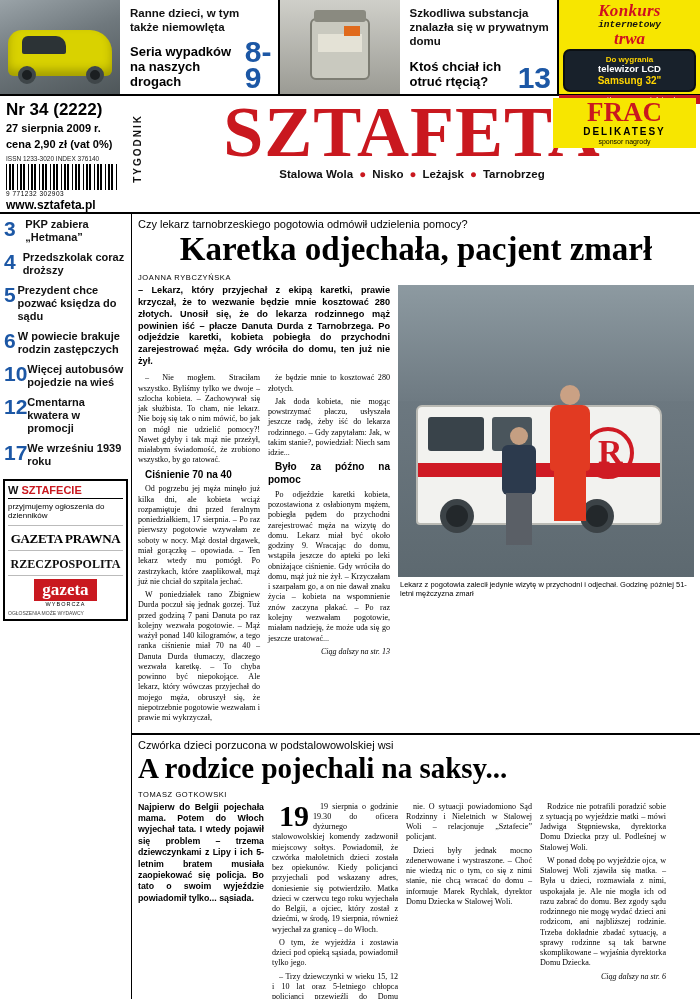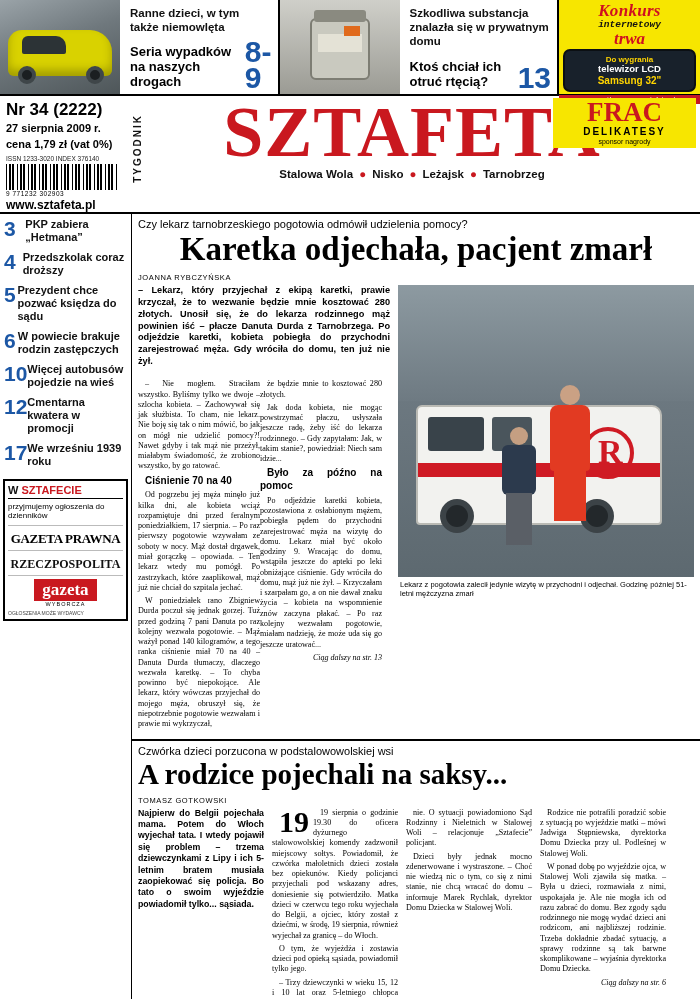--- a/index.html
+++ b/index.html
@@ -105,21 +105,21 @@
   .gazeta { display: inline-block; background: #c9181f; color: #fff; font-family: "Liberation Serif", serif; font-weight: 700; font-size: 17px; padding: 1px 8px; }
   .gazeta-sub { font-family: "Liberation Sans", sans-serif; font-size: 5.5px; letter-spacing: 1px; }
 
   
   .kicker { font-family: "Liberation Sans", sans-serif; font-size: 11px; padding: 4px 6px 2px; }
   .headline1 { font-family: "Liberation Serif", serif; font-weight: 700; font-size: 33px; text-align: center; line-height: 1.05; padding: 0 6px 4px; }
   .byline { font-family: "Liberation Sans", sans-serif; font-size: 7.5px; letter-spacing: .6px; padding: 2px 6px 3px; }
   .art1 { display: flex; padding: 0 6px; }
   .a1-text { width: 252px; }
   .lead { font-family: "Liberation Sans", sans-serif; font-weight: 700; font-size: 9.2px; line-height: 1.3; text-align: justify; }
-  .cols2 { display: flex; margin-top: 11px; }
+  .cols2 { display: flex; gap: 8px; margin-top: 5px; }
   .col { width: 122px; font-size: 8.1px; line-height: 1.27; text-align: justify; }
   .col p { margin: 0 0 3px; text-indent: 7px; }
   .subhead { font-family: "Liberation Sans", sans-serif; font-weight: 700; font-size: 10px; margin: 4px 0 3px; text-indent: 0; }
   .ciag { font-style: italic; font-size: 8px; text-align: right; }
 
   .a1-photo { flex: 1; margin-left: 8px; }
   .photo-amb { height: 292px; position: relative; overflow: hidden; background: linear-gradient(180deg,#b9c6cd 0%,#8e9ba3 38%,#6c7880 39%,#5d6970 100%); }
   .amb-building { position: absolute; left: 0; top: 0; width: 100%; height: 40%; background: linear-gradient(180deg,#8d9aa1,#6e7a82); }
   .amb-van { position: absolute; left: 18px; top: 120px; width: 246px; height: 120px; background: #f2f2ef; border: 2px solid #babab4; border-radius: 6px 10px 4px 4px; }
   .amb-stripe { position: absolute; left: 0; top: 56px; width: 100%; height: 14px; background: #cf1b24; }
@@ -196,21 +196,21 @@
         <div class="k-tv-l3">Samsung 32"</div>
       </div>
       <div class="k-more">szczegóły na www.sztafeta.pl</div>
     </div>
   </div>
 
   <div class="masthead">
     <div class="mh-left">
       <div class="mh-nr">Nr 34 (2222)</div>
       <div class="mh-date">27 sierpnia 2009 r.</div>
-      <div class="mh-date">cena 1,79 zł (vat 0%)</div>
+      <div class="mh-date">cena 2,90 zł (vat 0%)</div>
       <div class="mh-issn">ISSN 1233-3020   INDEX 376140</div>
       <div class="barcode"></div>
       <div class="bc-num">9 771232 302903</div>
     </div>
     <div class="tygodnik">TYGODNIK</div>
     <div class="mh-title">
       <div class="sztafeta">SZTAFETA</div>
       <div class="mh-towns">
         <span>Stalowa Wola</span><span class="dot">●</span><span>Nisko</span><span class="dot">●</span><span>Leżajsk</span><span class="dot">●</span><span>Tarnobrzeg</span>
       </div>

